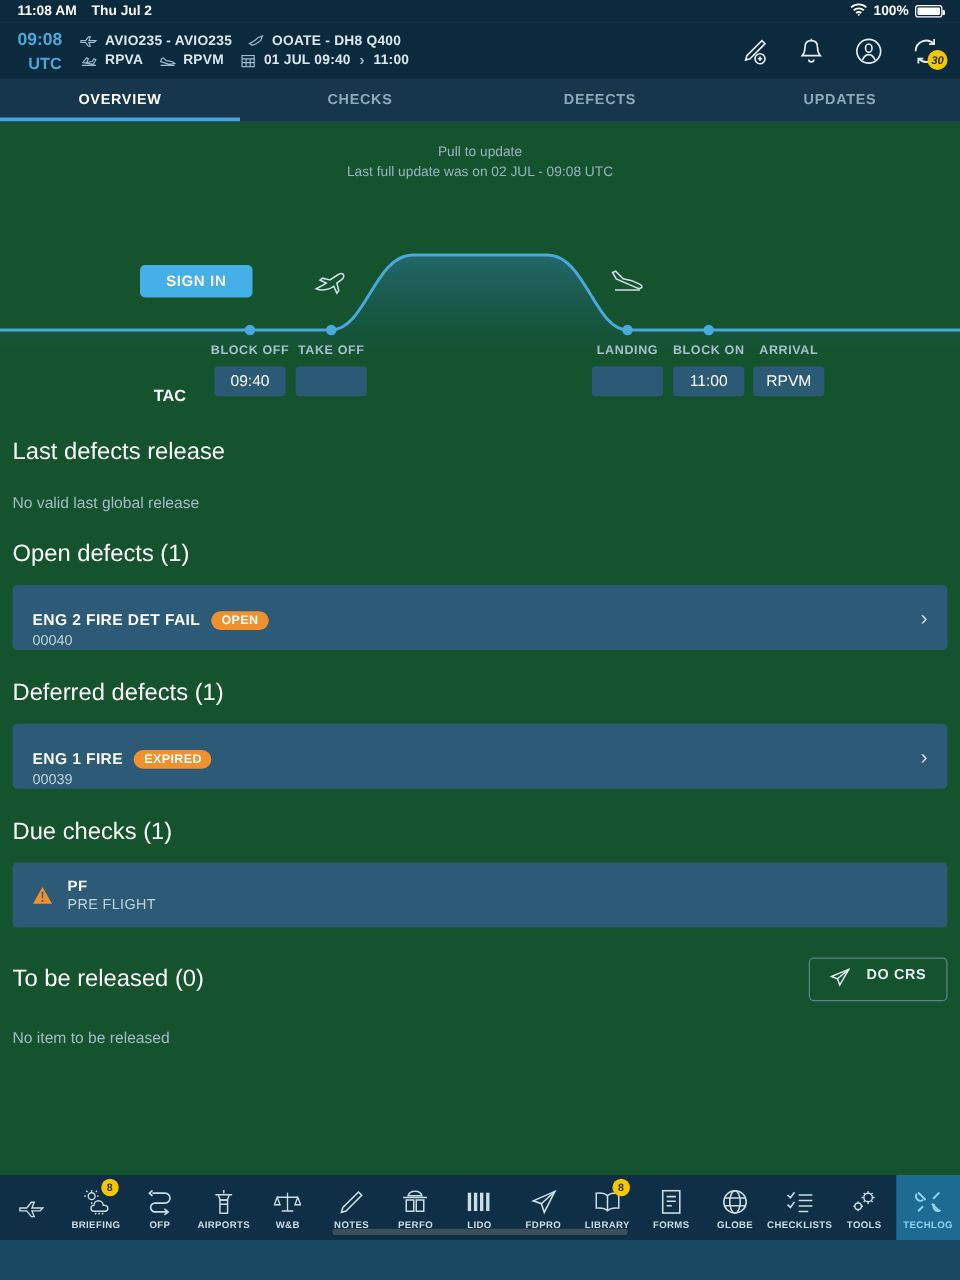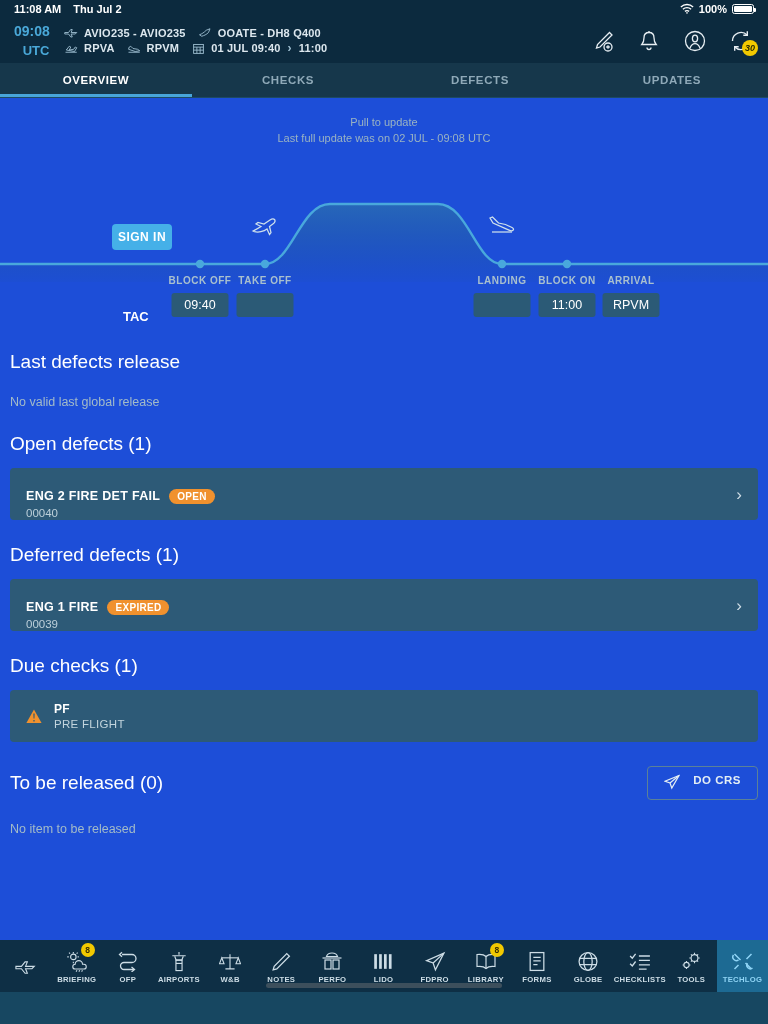--- a/index.html
+++ b/index.html
@@ -73,37 +73,37 @@
     position: relative; cursor: pointer;
   }
   .tab.active { color: #ffffff; }
   .tab.active::after {
     content: ""; position: absolute; left: 0; right: 0; bottom: 0;
     height: 3px; background: #48a5d9;
   }
 
   
   .main {
-    height: 894px; background: #1d4ed8; overflow: hidden; position: relative;
+    height: 894px; background: #14532d; overflow: hidden; position: relative;
   }
 
   .pull {
     text-align: center; padding-top: 16px; color: #9ab3c2; font-size: 11px;
     line-height: 16px;
   }
 
   
   .timeline { position: relative; height: 175px; margin-top: 6px; }
   .timeline svg.curve { position: absolute; left: 0; top: 0; }
   .signin {
     position: absolute; left: 112px; top: 60px;
-    width: 60px; height: 26px; background: #45b0e8; color: #ffffff;
+    width: 90px; height: 26px; background: #45b0e8; color: #ffffff;
     font-size: 12px; font-weight: bold; letter-spacing: .5px;
     display: flex; align-items: center; justify-content: center;
-    border-radius: 4px; cursor: pointer; margin-top: 12px;
+    border-radius: 4px; cursor: pointer;
   }
   .tl-plane { position: absolute; color: #cfe1ec; width: 30px; height: 24px; }
   .tl-plane svg { width: 100%; height: 100%; }
   .tl-label {
     position: absolute; top: 123px; color: #a9c0ce;
     font-size: 10px; font-weight: bold; letter-spacing: .5px;
     text-align: center; transform: translateX(-50%);
   }
   .tl-box {
     position: absolute; top: 141px; height: 24px; width: 57px;

